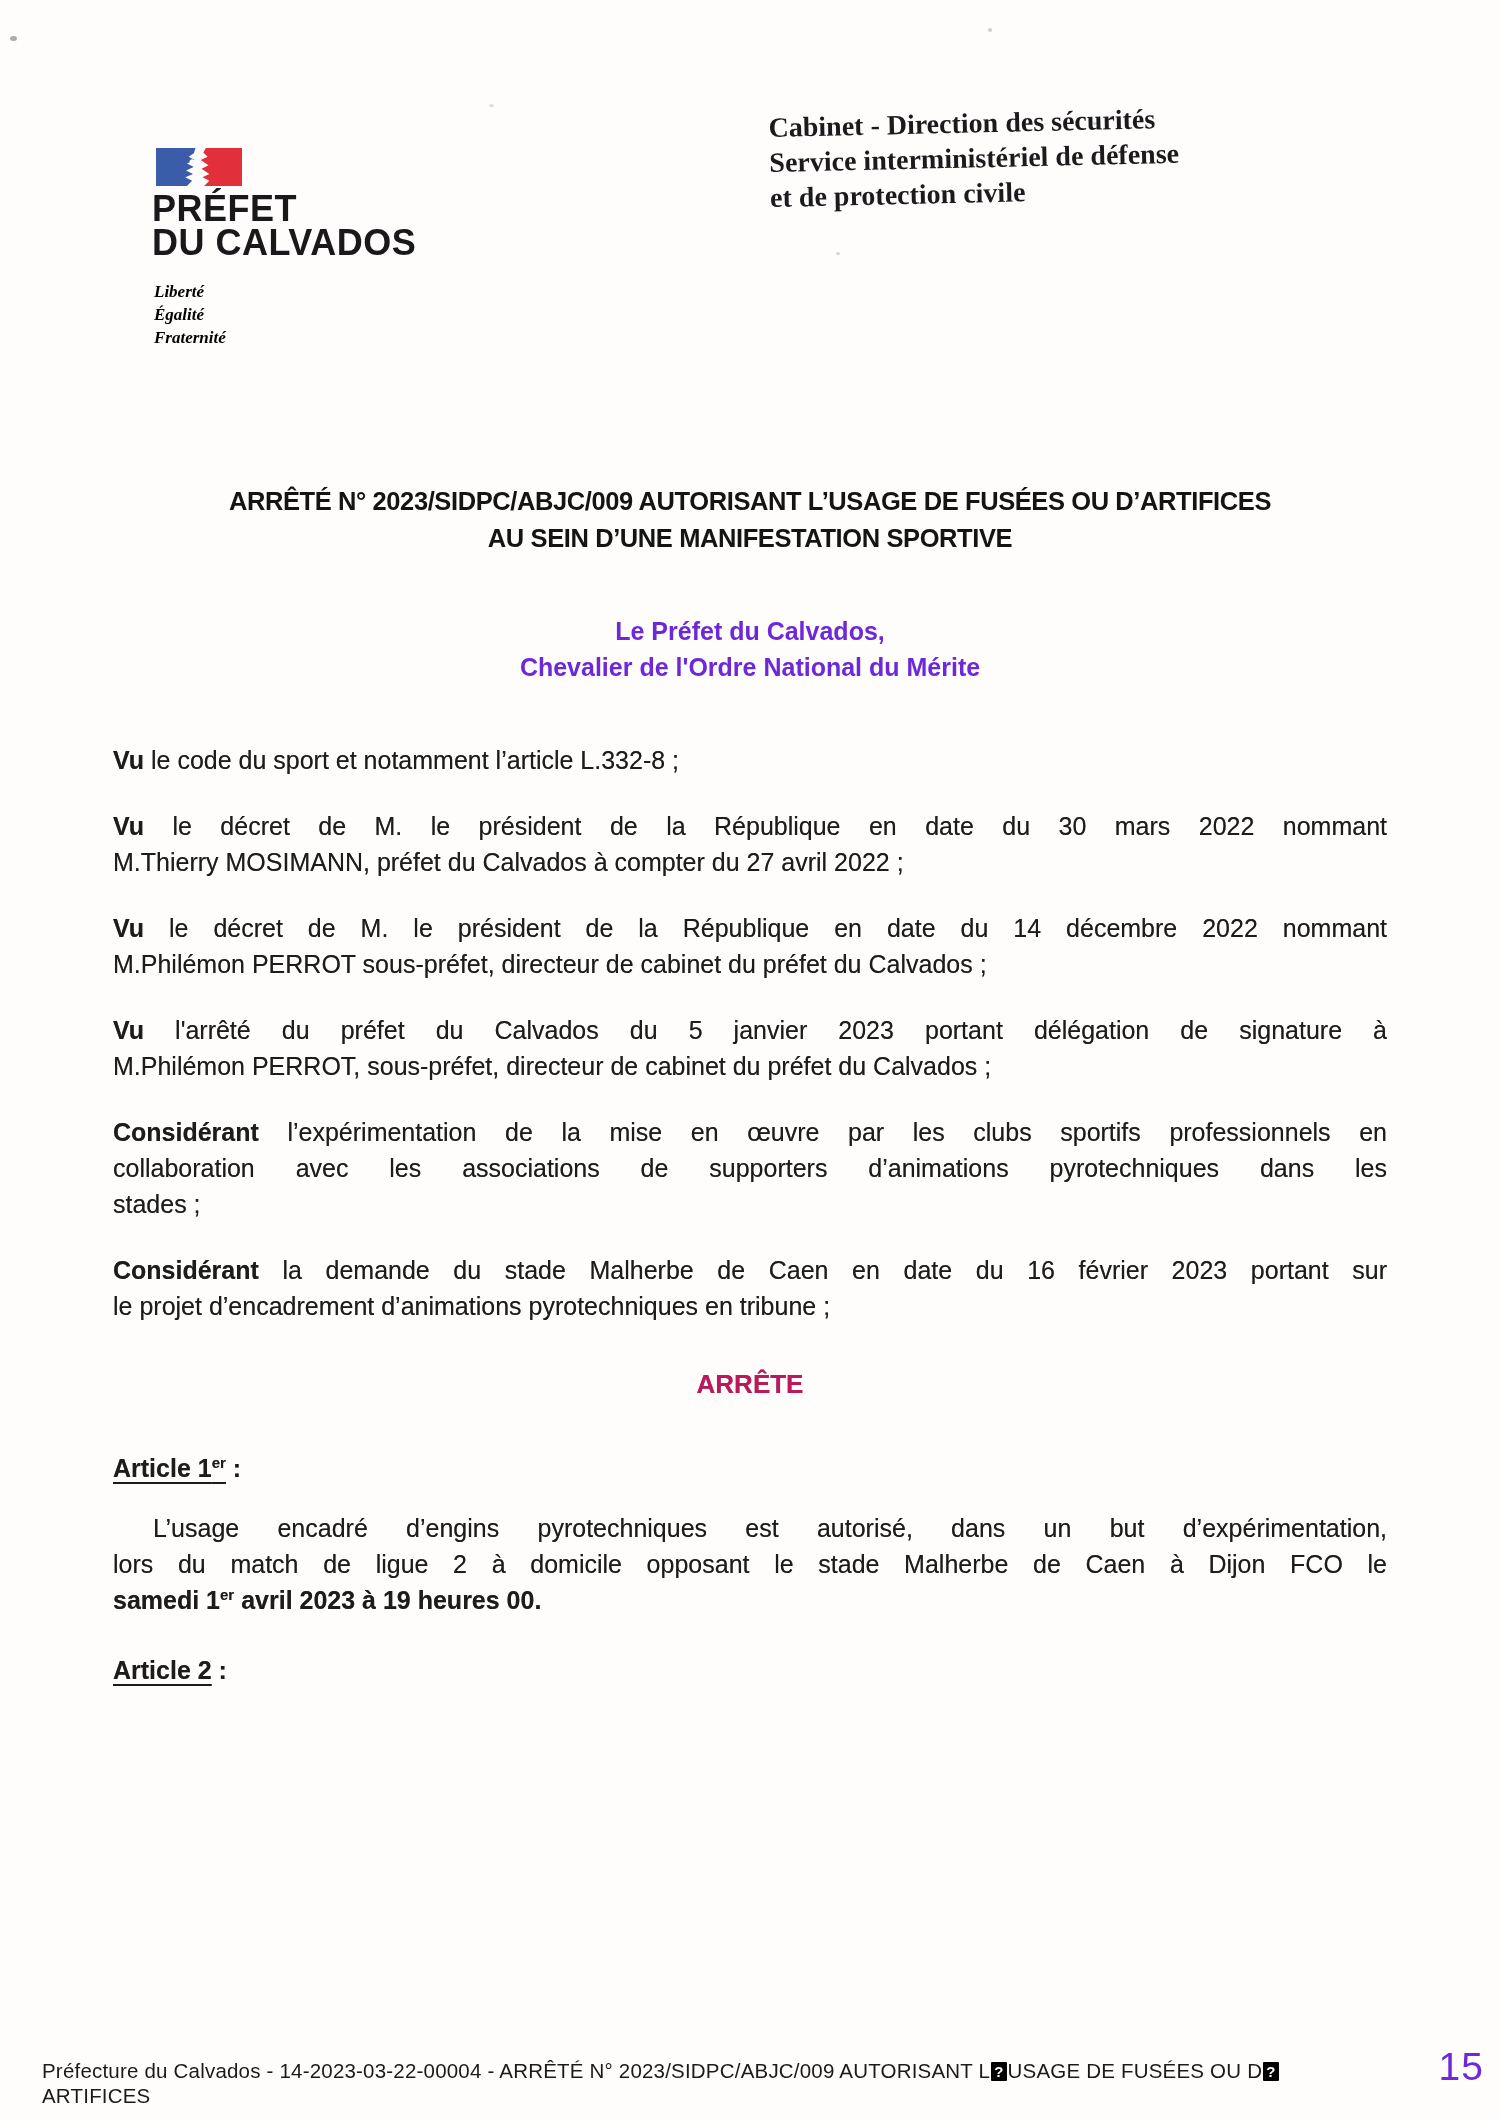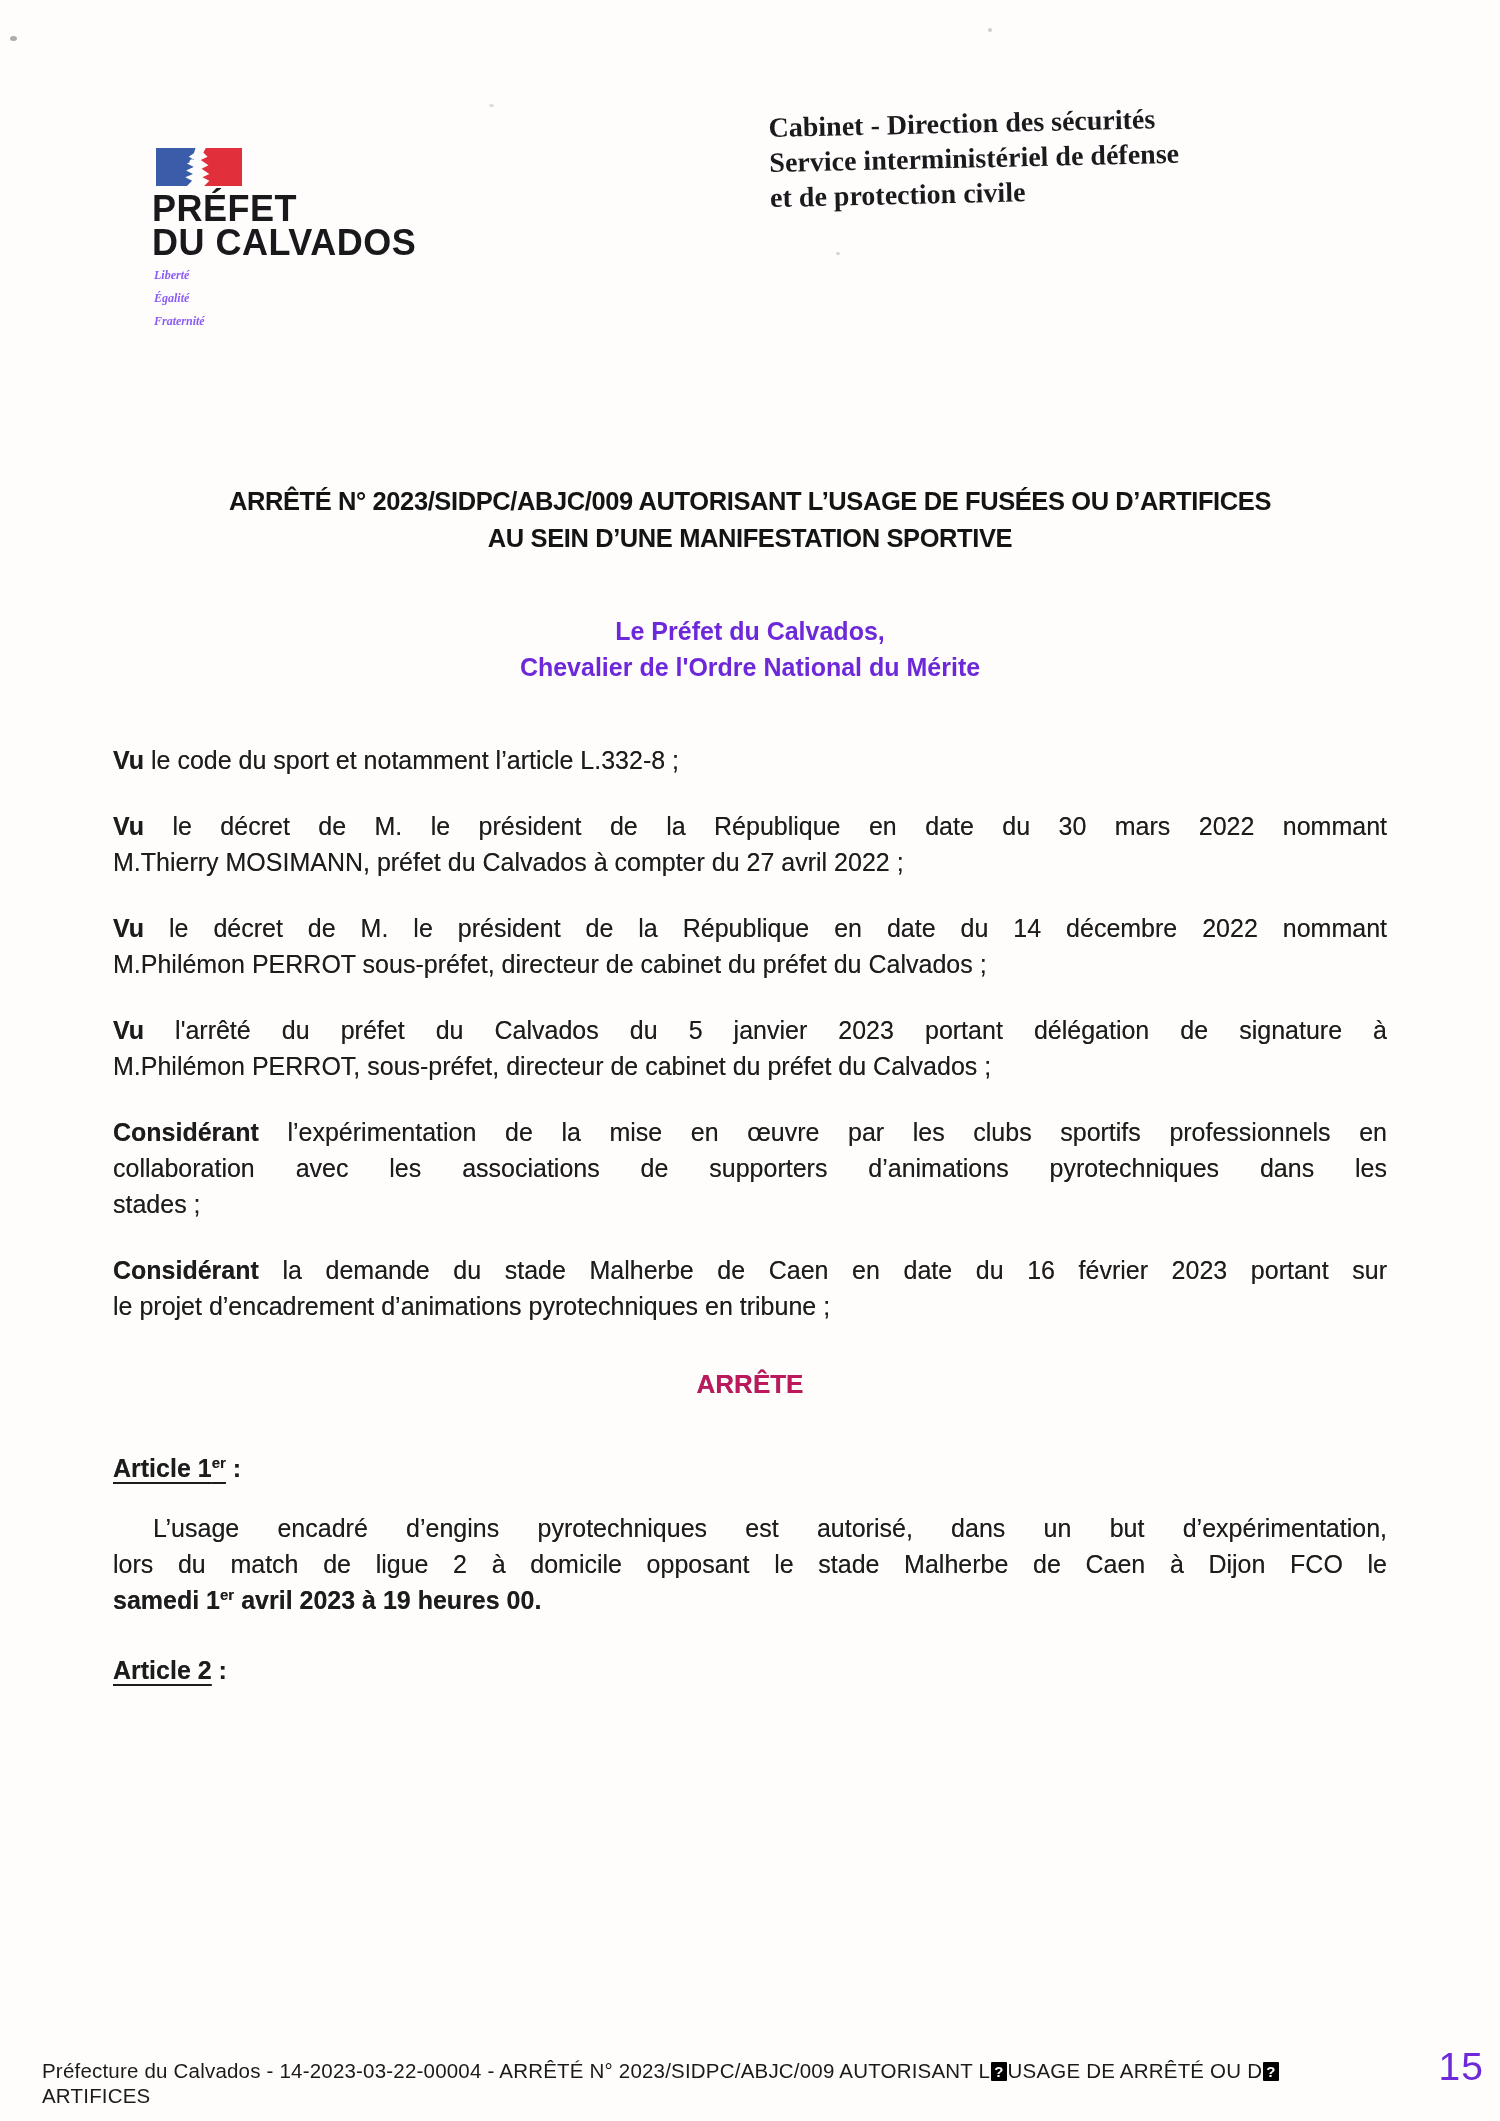--- a/index.html
+++ b/index.html
@@ -15,24 +15,24 @@
   }
 
   
   .logo-block { position: absolute; left: 152px; top: 148px; }
   .logo-mark { display: block; width: 86px; height: 38px; margin-left: 4px; margin-bottom: 6px; }
   .agency-name {
     font-weight: 700; font-size: 36px; line-height: 34px;
     letter-spacing: 0.5px; color: #19191c;
   }
   .motto {
-    margin-top: 4px; margin-left: 2px;
+    margin-top: 20px; margin-left: 2px;
     font-family: "Liberation Serif", serif;
     font-style: italic; font-weight: 700;
-    font-size: 12px; line-height: 23px; color: #8b5cf6;
+    font-size: 17px; line-height: 23px; color: #000000;
   }
 
   .header-right {
     position: absolute; right: 112px; top: 96px; width: 620px;
     text-align: right;
     font-family: "Liberation Serif", serif;
     font-weight: 700; font-size: 28px; line-height: 35px;
     color: #1b1b1e;
     transform: rotate(-1.3deg);
     transform-origin: 100% 0;
@@ -195,20 +195,20 @@
 
     <p class="article-heading">
       <span class="underlined">Article 2</span><span> :</span>
     </p>
 
 
   </div>
 
   <div class="footer">
     <span class="fline1">
-      <span>Préfecture du Calvados - 14-2023-03-22-00004 - ARRÊTÉ N° 2023/SIDPC/ABJC/009 AUTORISANT L</span><span class="tofu">?</span><span>USAGE DE ARRÊTÉ OU D</span><span class="tofu">?</span><span>ARTIFICES</span>
+      <span>Préfecture du Calvados - 14-2023-03-22-00004 - ARRÊTÉ N° 2023/SIDPC/ABJC/009 AUTORISANT L</span><span class="tofu">?</span><span>USAGE DE FUSÉES OU D</span><span class="tofu">?</span><span>ARTIFICES</span>
     </span>
 
   </div>
 
   <div class="page-number">15</div>
 
 </div>
 
 </body></html>

